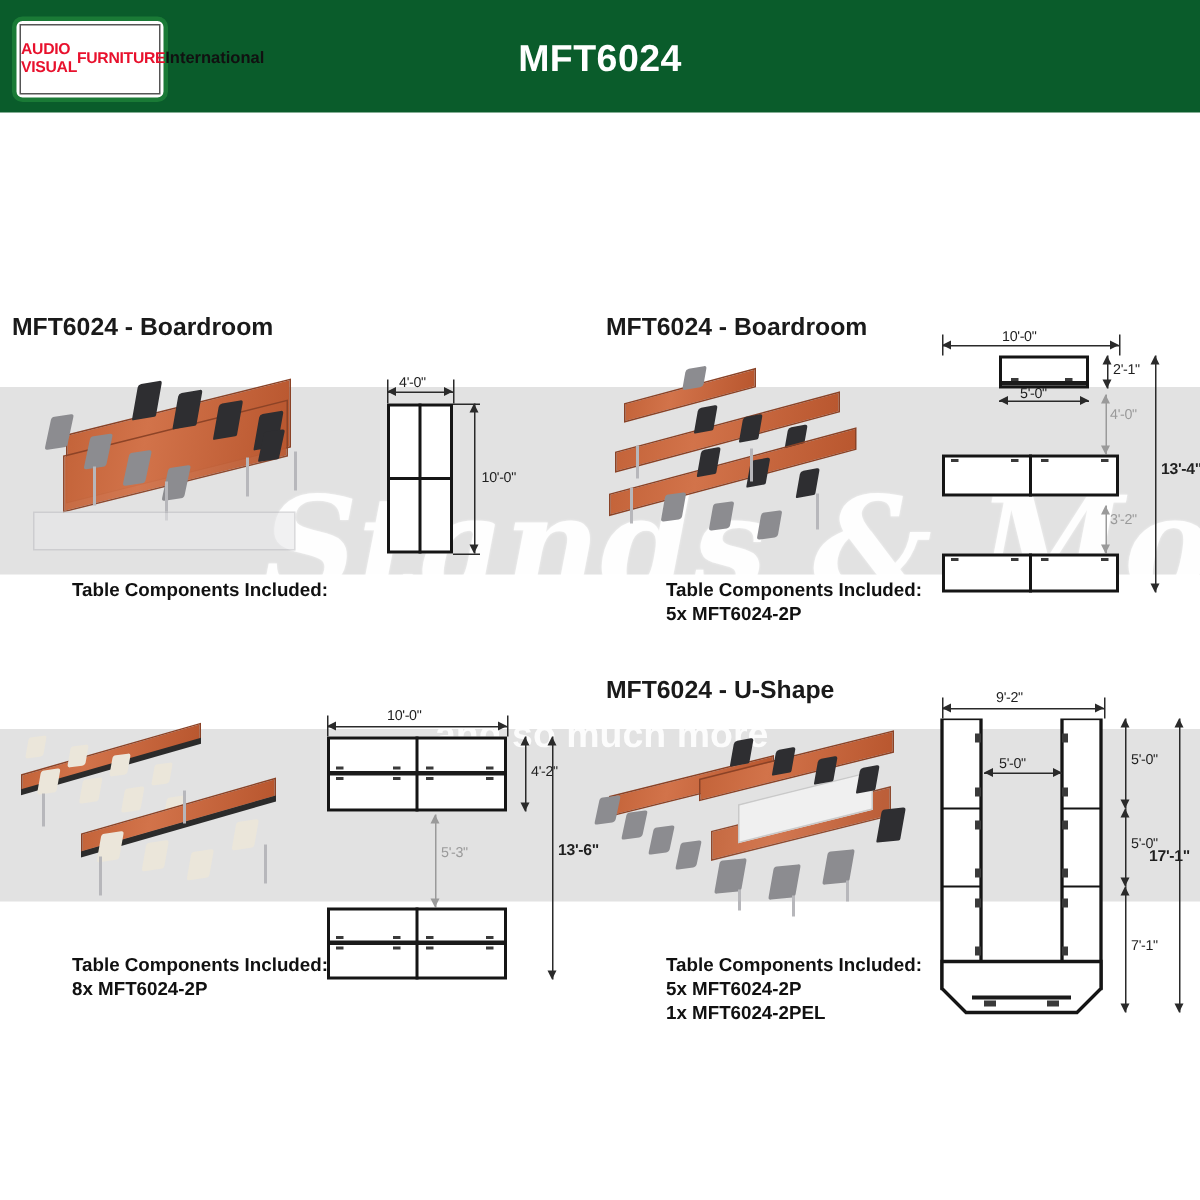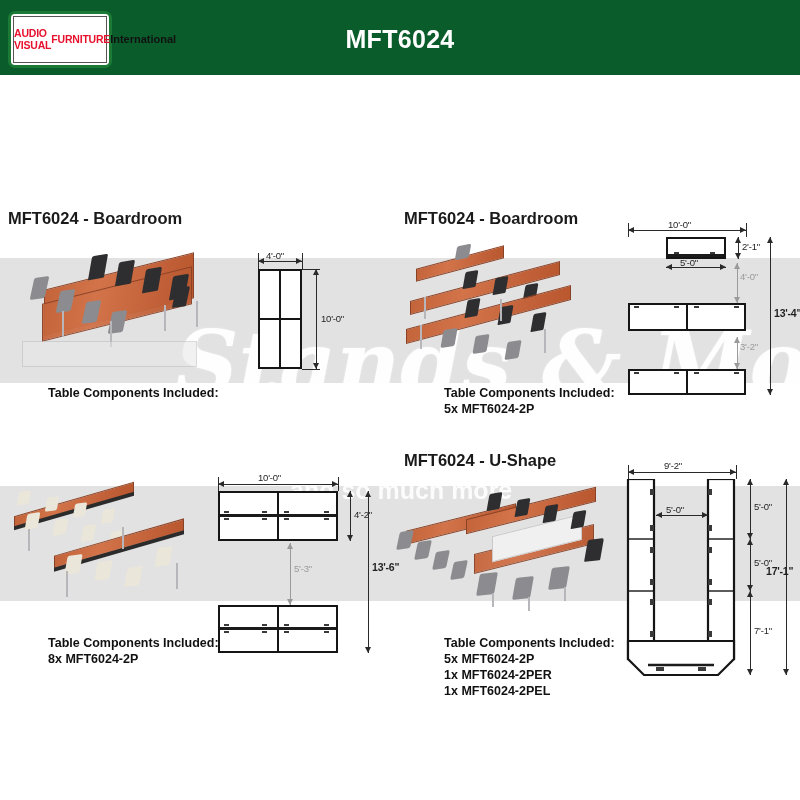--- a/index.html
+++ b/index.html
@@ -539,18 +539,17 @@
 
       <div class="dimv" style="left:166px; top:22px; height:196px;"></div>
       <div class="arrow-u" style="left:163px; top:22px;"></div>
       <div class="arrow-d" style="left:163px; top:212px;"></div>
       <div class="dimtext big" style="left:146px; top:108px;">17'-1"</div>
     </div>
 
     <div class="components" style="top:184px;">
       <span class="comp-line">Table Components Included:</span>
       <span class="comp-line">5x MFT6024-2P</span>
-      <span class="comp-line">1x MFT6024-2PER</span>
       <span class="comp-line">1x MFT6024-2PEL</span>
     </div>
   </div>
 
 </div>
 
 </body></html>

